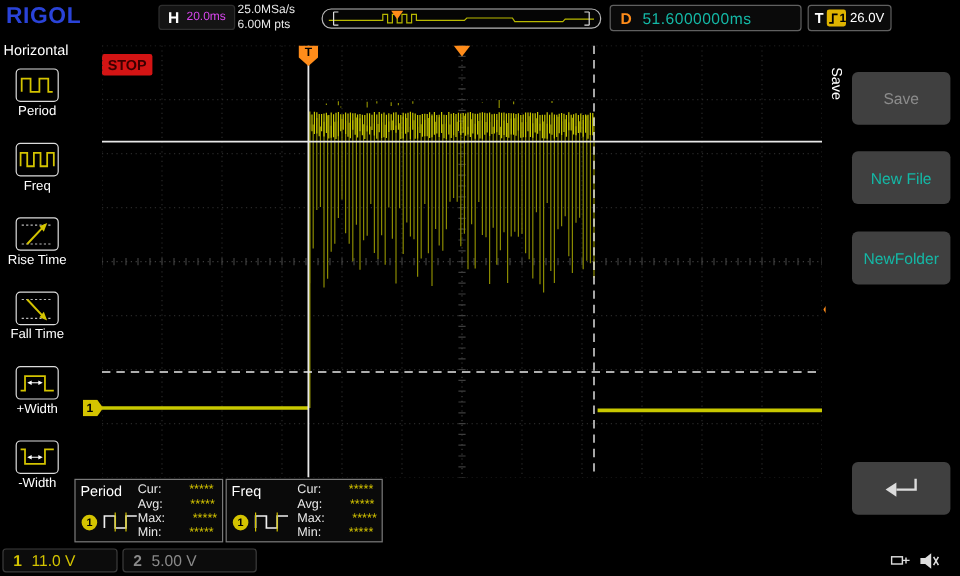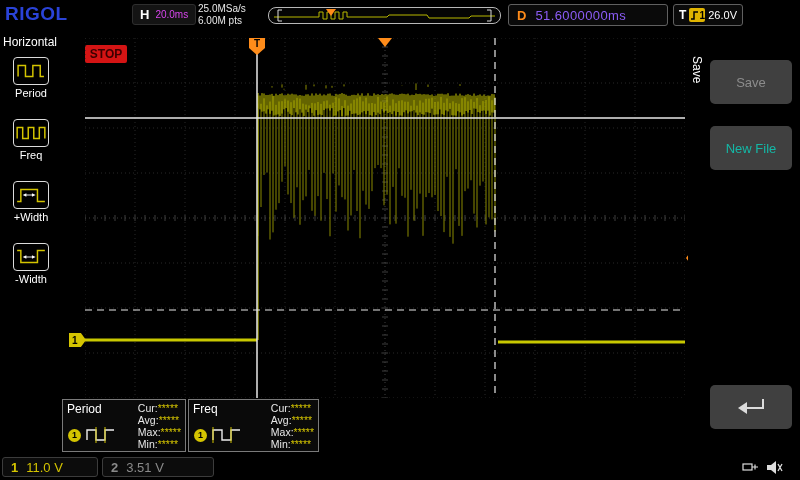--- a/index.html
+++ b/index.html
@@ -20,21 +20,21 @@
   .h-label { color:#fff; font-weight:bold; font-size:13px; }
   .h-value { color:#d946ef; font-size:10px; }
   .acq { position:absolute; left:198px; top:3px; font-size:10px; color:#e8e8e8; line-height:12px; }
   .preview { position:absolute; left:268px; top:7px; width:233px; height:17px;
              border:1px solid #b8b8b8; border-radius:8px; background:#050505; }
   .preview svg { position:absolute; left:0; top:0; }
   .d-group { position:absolute; left:508px; top:4px; width:160px; height:22px;
              border:1px solid #606060; background:#0a0a0a; border-radius:3px;
              display:flex; align-items:center; gap:9px; padding:0 8px; }
   .d-label { color:#ff8c1a; font-weight:bold; font-size:13px; }
-  .d-value { color:#8b5cf6; font-size:13px; letter-spacing:0.4px; }
+  .d-value { color:#14b8a6; font-size:13px; letter-spacing:0.4px; }
   .t-group { position:absolute; left:673px; top:4px; width:70px; height:22px;
              border:1px solid #606060; background:#0a0a0a; border-radius:3px;
              display:flex; align-items:center; gap:3px; padding:0 5px; }
   .t-label { color:#fff; font-weight:bold; font-size:12px; }
   .trig-badge { width:21px; height:14px; background:#e0b400; border-radius:2px;
                 display:flex; align-items:center; justify-content:center; gap:1px; }
   .trig-badge .src { color:#000; font-size:10px; font-weight:bold; }
   .t-value { color:#fff; font-size:11px; }
 
   
@@ -57,21 +57,21 @@
                  display:flex; align-items:center; justify-content:flex-end; padding-right:3px;
                  clip-path:polygon(30% 0,100% 0,100% 100%,30% 100%,0 50%); }
 
   
   .meas-box { position:absolute; top:399px; height:53px; border:1px solid #7a7a7a; background:#0a0a0a; }
   .meas-name { position:absolute; left:4px; top:2px; color:#fff; font-size:12px; }
   .meas-srcrow { position:absolute; left:5px; top:26px; display:flex; align-items:center; gap:4px; }
   .src-badge { width:13px; height:13px; border-radius:50%; background:#d4c400; color:#000;
                font-size:9px; font-weight:bold; display:flex; align-items:center; justify-content:center; }
   .meas-vals { position:absolute; right:4px; top:2px; }
-  .mv-row { font-size:10.5px; line-height:12px; display:flex; }
+  .mv-row { font-size:10.5px; line-height:12px; display:flex;gap:23px; }
   .mv-label { color:#e8e8e8; }
   .mv-value { color:#d4c400; }
 
   
   .right-menu { position:absolute; left:688px; top:30px; width:112px; height:425px; background:#000; }
   .menu-tab { position:absolute; left:2px; top:26px; color:#fff; font-size:12px; writing-mode:vertical-rl; }
   .menu-btn { position:absolute; left:22px; width:82px; height:44px; background:#404040;
               border:0; border-radius:5px; color:#14b8a6; font-size:13px; cursor:pointer;
               display:flex; align-items:center; justify-content:center; }
   .menu-btn.disabled { color:#8c8c8c; }
@@ -145,21 +145,41 @@
 
       <div class="meas-item">
         <div class="meas-icon">
           <svg width="32" height="24" viewBox="0 0 34 26">
               <path d="M2,19 V7 H8 V19 H14 V7 H20 V19 H26 V7 H32 V19" fill="none" stroke="#d4c400" stroke-width="1.6"></path>
             </svg>
         </div>
         <div class="meas-label">Freq</div>
       </div>
 
-
+      <div class="meas-item">
+        <div class="meas-icon">
+          <svg width="32" height="24" viewBox="0 0 34 26">
+            <path d="M3,22 H31 M3,5 H31" fill="none" stroke="#bbb" stroke-width="1" stroke-dasharray="2 2"></path>
+            <path d="M8,22 L24,5" fill="none" stroke="#d4c400" stroke-width="1.8"></path>
+            <polygon points="26,3 19,6 23,11" fill="#d4c400"></polygon>
+          </svg>
+        </div>
+        <div class="meas-label">Rise Time</div>
+      </div>
+
+      <div class="meas-item">
+        <div class="meas-icon">
+          <svg width="32" height="24" viewBox="0 0 34 26">
+            <path d="M3,22 H31 M3,5 H31" fill="none" stroke="#bbb" stroke-width="1" stroke-dasharray="2 2"></path>
+            <path d="M8,5 L24,22" fill="none" stroke="#d4c400" stroke-width="1.8"></path>
+            <polygon points="26,24 19,21 23,16" fill="#d4c400"></polygon>
+          </svg>
+        </div>
+        <div class="meas-label">Fall Time</div>
+      </div>
 
       <div class="meas-item">
         <div class="meas-icon">
           <svg width="32" height="24" viewBox="0 0 34 26">
             <path d="M2,20 H6 V7 H24 V20 H32" fill="none" stroke="#d4c400" stroke-width="1.6"></path>
             <path d="M11,13 H19" stroke="#fff" stroke-width="1"></path>
             <polygon points="8,13 12,11 12,15" fill="#fff"></polygon>
             <polygon points="22,13 18,11 18,15" fill="#fff"></polygon>
           </svg>
         </div>
@@ -588,36 +608,37 @@
           <span class="mv-label">Min:</span>
           <span class="mv-value">*****</span>
         </div>
     </div>
   </div>
 
   <div class="right-menu">
     <div class="menu-tab">Save</div>
     <button class="menu-btn disabled" style="top:30px">Save</button>
     <button class="menu-btn" style="top:96px">New File</button>
+    <button class="menu-btn" style="top:163px">NewFolder</button>
     <button class="menu-btn" style="top:355px">
       <svg width="34" height="22" viewBox="0 0 34 22">
         <path d="M29,3 V12 H13" fill="none" stroke="#dcdcdc" stroke-width="2"></path>
         <polygon points="4,12 13,6 13,18" fill="#dcdcdc"></polygon>
       </svg>
     </button>
   </div>
 
   <div class="bottom-bar">
     <div class="ch-box" id="chbox-1">
       <span class="ch-num">1</span>
       <span class="ch-scale">11.0 V</span>
     </div>
     <div class="ch-box" id="chbox-2">
       <span class="ch-num">2</span>
-      <span class="ch-scale">3.51 V</span>
+      <span class="ch-scale">5.00 V</span>
     </div>
 
     <svg class="status-icon" style="left:742px" width="18" height="14" viewBox="0 0 18 14">
       <rect x="1" y="4" width="9" height="6" fill="none" stroke="#ddd" stroke-width="1.2"></rect>
       <path d="M10,7 H13 M13,4.5 V9.5 M13,7 H16" stroke="#ddd" stroke-width="1.2" fill="none"></path>
     </svg>
     <svg class="status-icon" style="left:766px" width="18" height="15" viewBox="0 0 18 15">
       <polygon points="1,5 5,5 10,1 10,14 5,10 1,10" fill="#ddd"></polygon>
       <path d="M12,4 L16,11 M16,4 L12,11" stroke="#ddd" stroke-width="1.3"></path>
     </svg>

